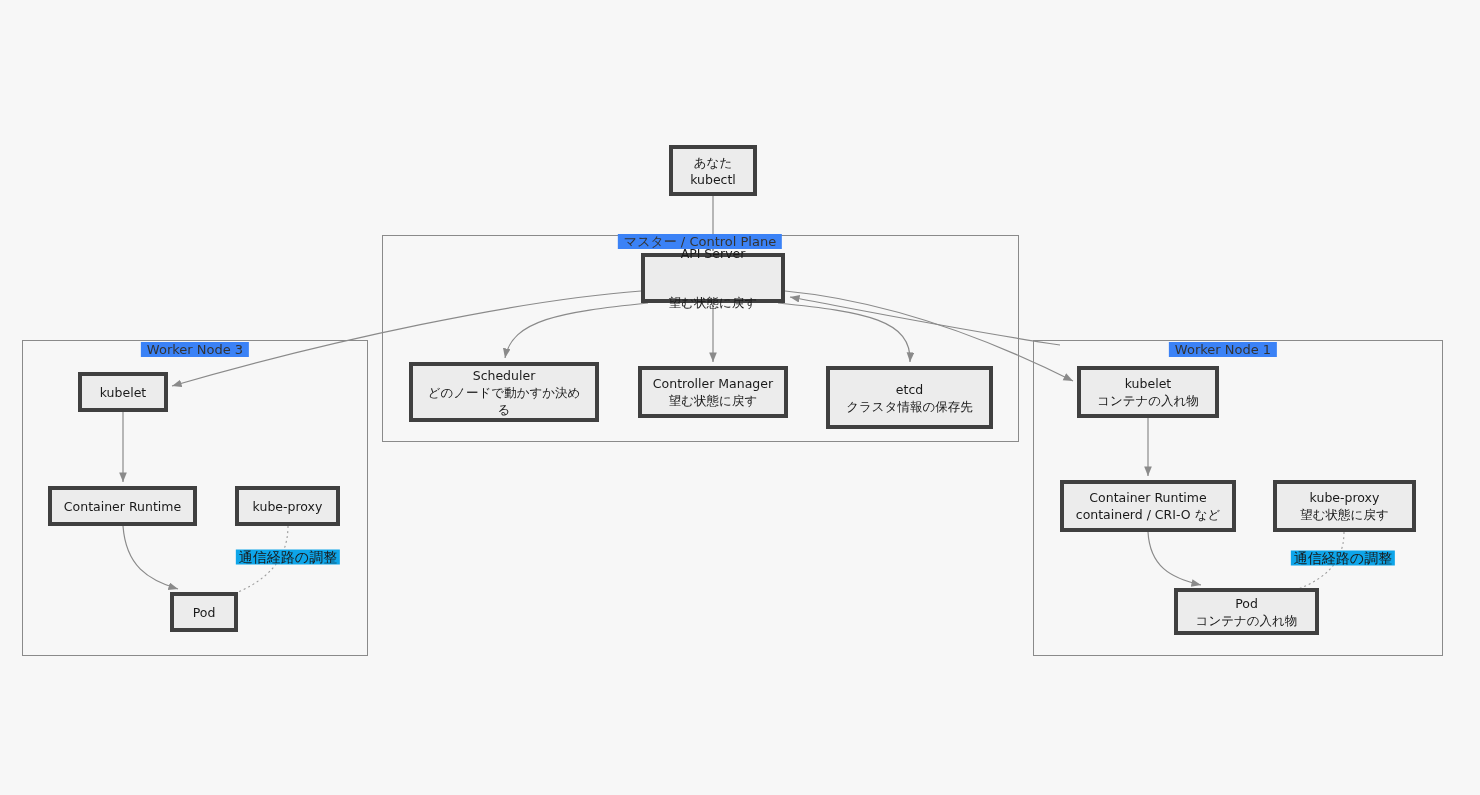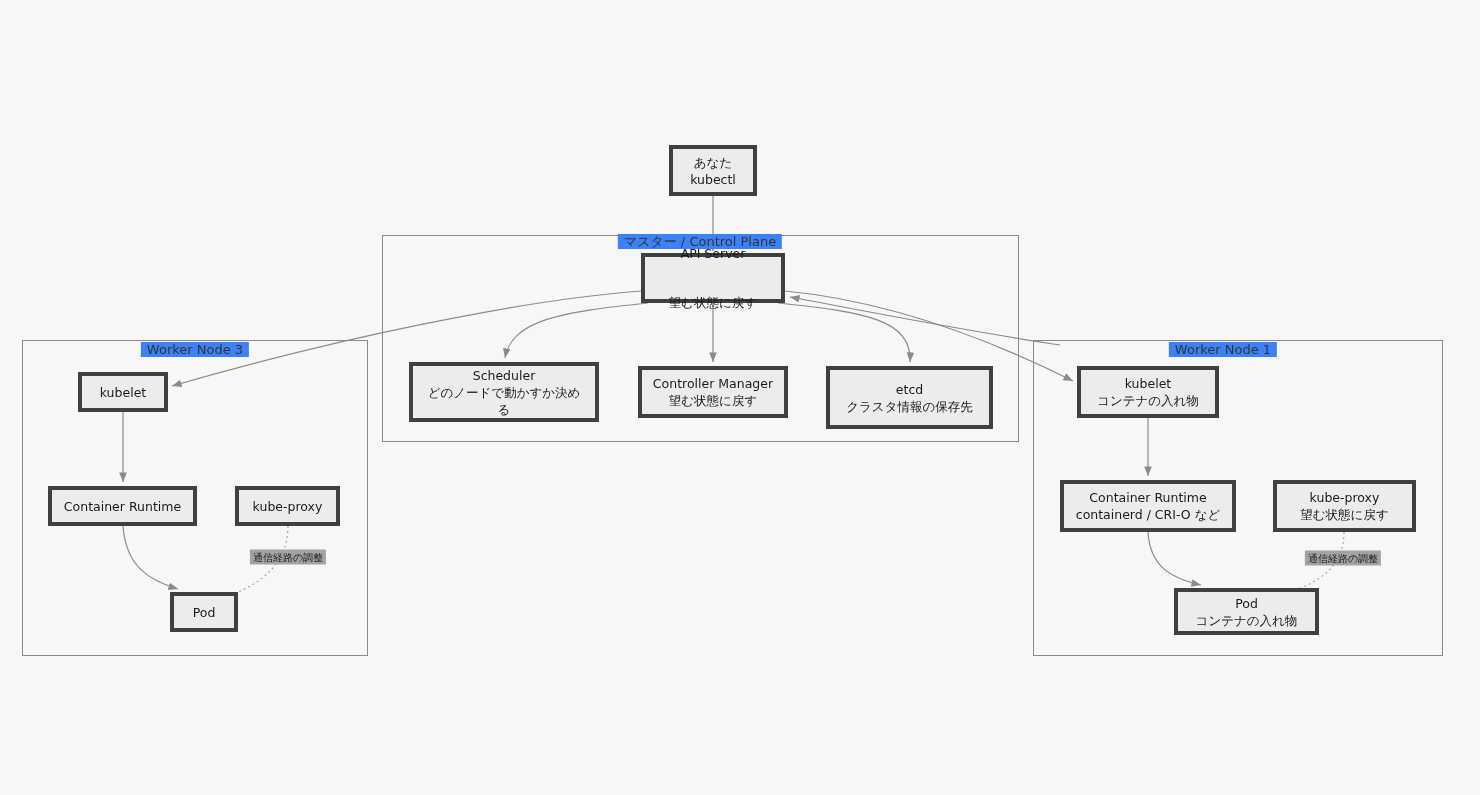--- a/index.html
+++ b/index.html
@@ -54,23 +54,23 @@
     background: #3b82f6;
     color: #333333;
     font-size: 13px;
     line-height: 15px;
     padding: 0 6px;
     white-space: nowrap;
     transform: translateX(-50%);
   }
   .edge-label {
     position: absolute;
-    background: #a3a3a3;
+    background: #0ea5e9;
     color: #1a1a1a;
-    font-size: 10px;
+    font-size: 14px;
     line-height: 15px;
     padding: 0 3px;
     white-space: nowrap;
     transform: translate(-50%, -50%);
   }
 </style>
 </head>
 <body>
 
 <div id="diagram-root">

